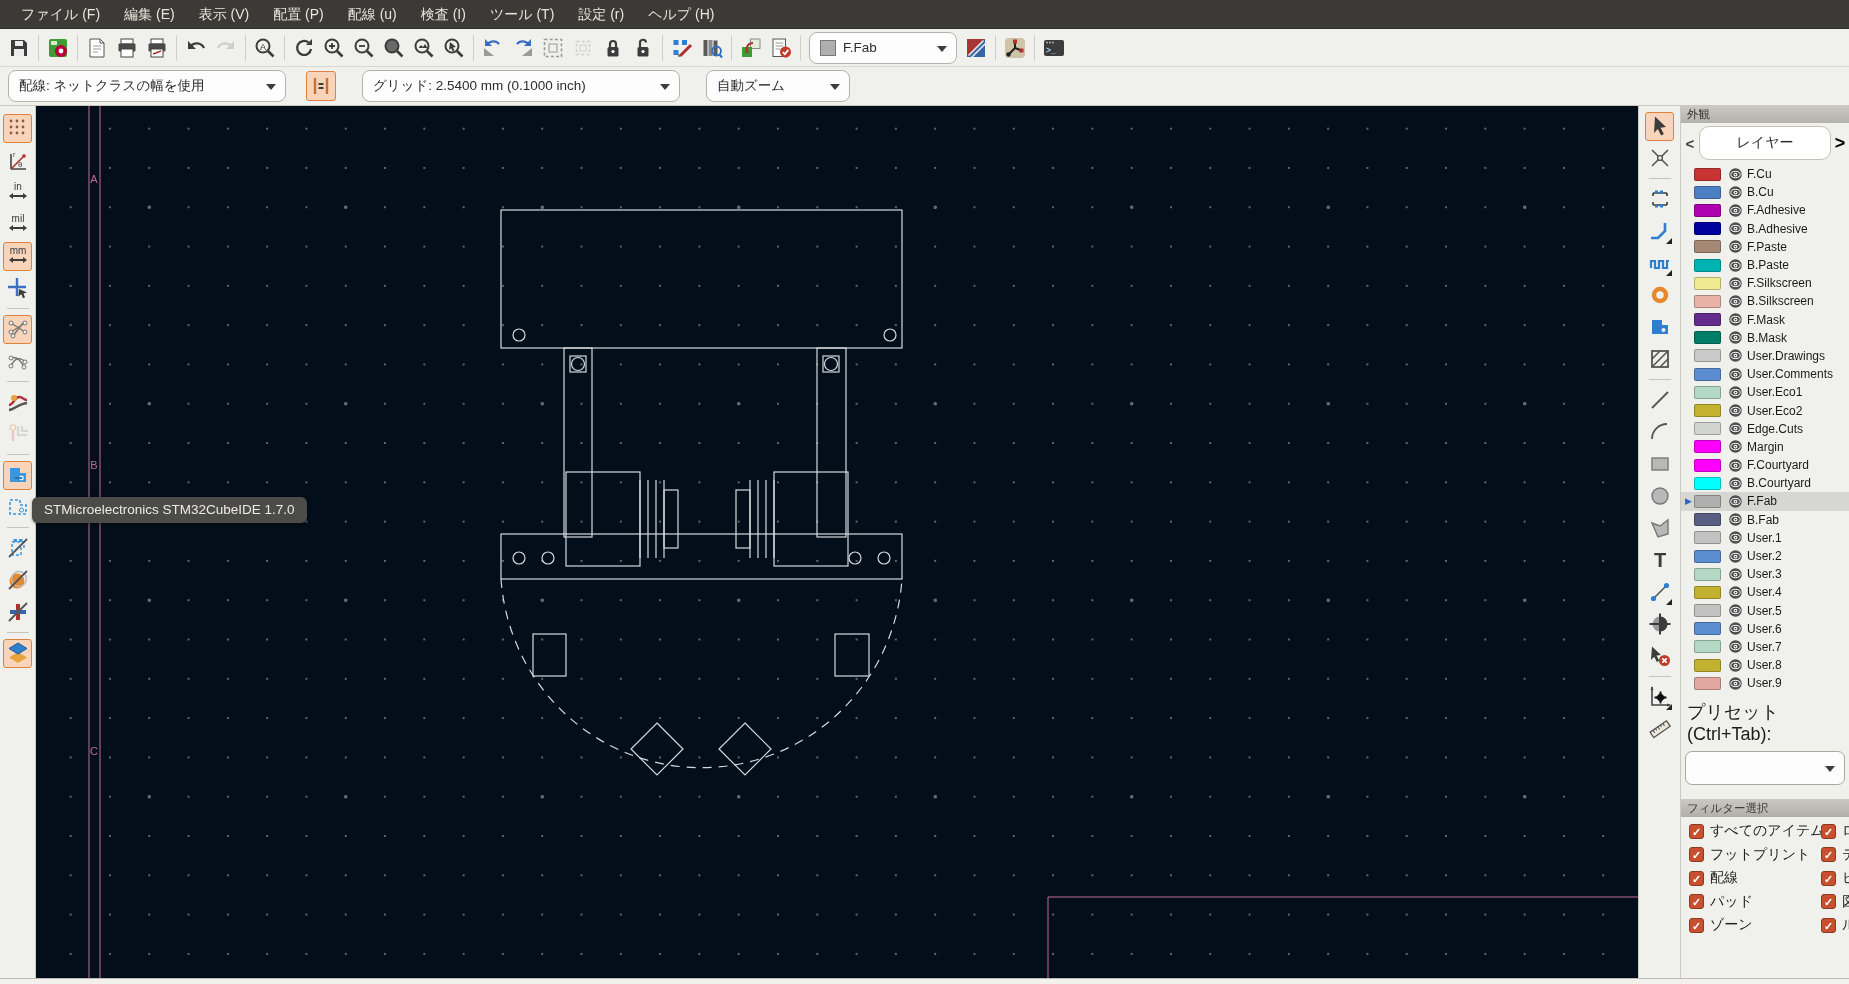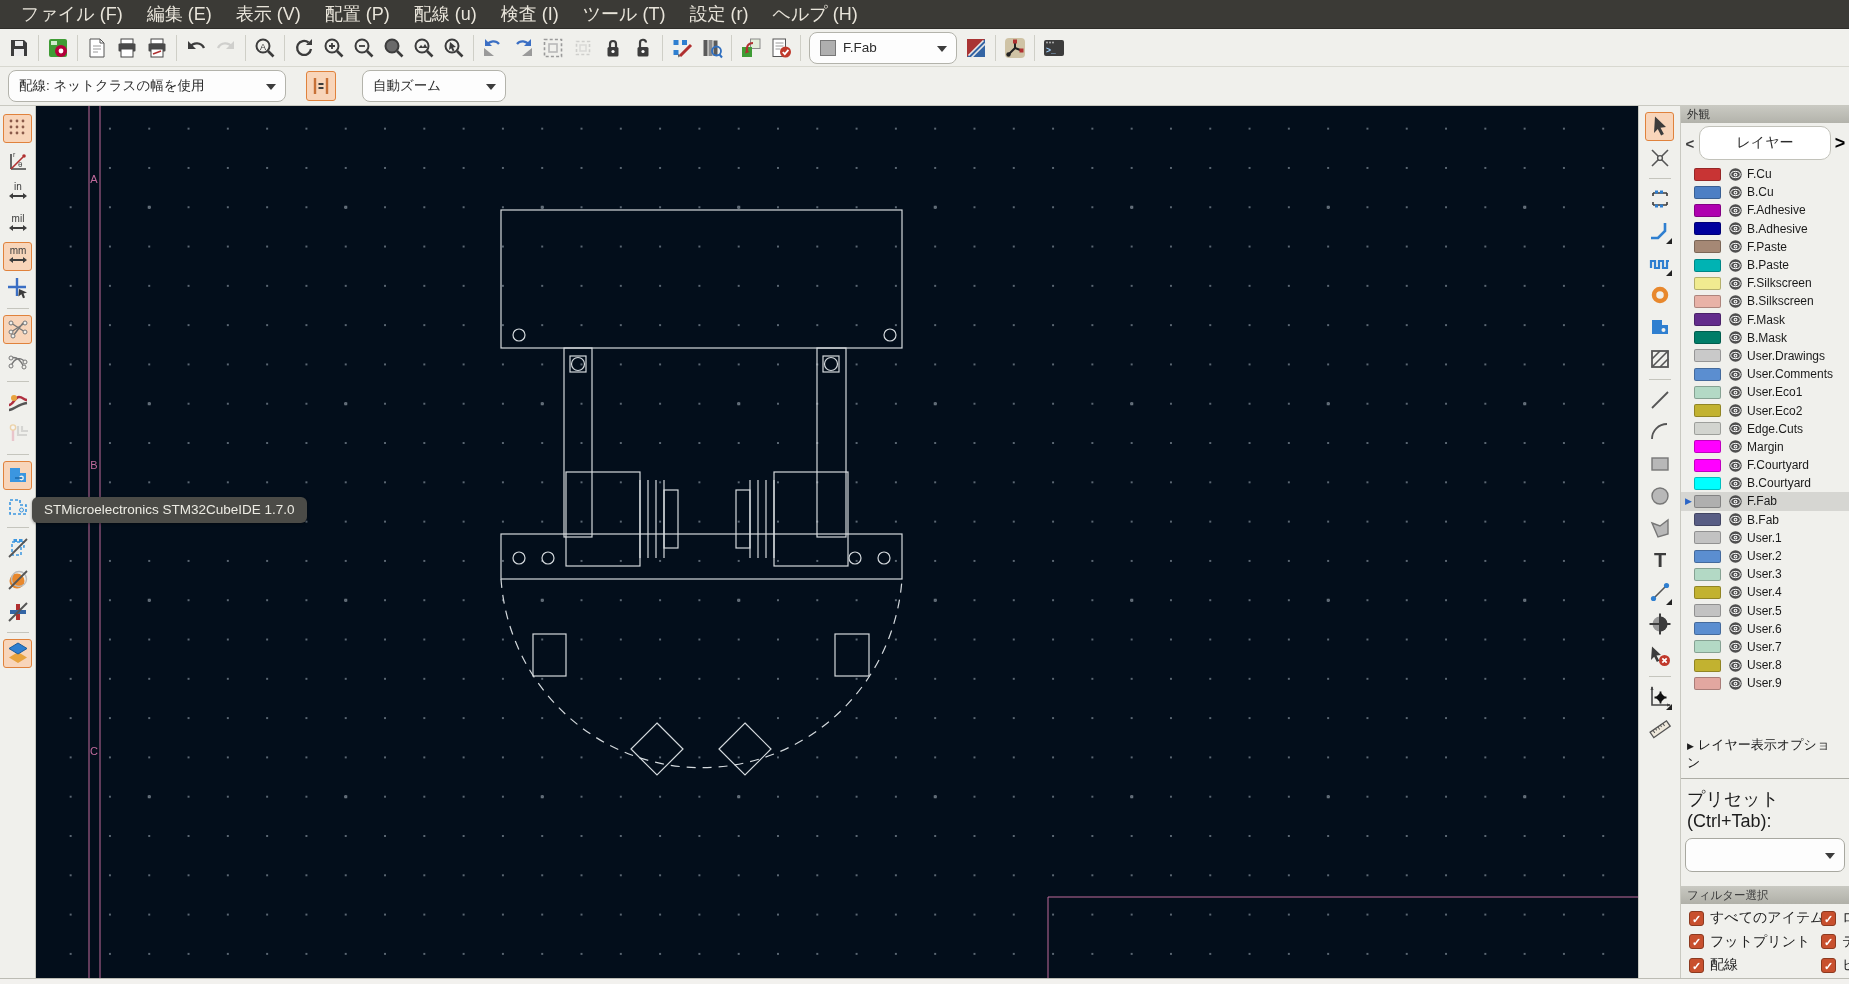--- a/index.html
+++ b/index.html
@@ -2,21 +2,21 @@
 <html><head>
 <meta charset="utf-8">
 <style>
   html,body{margin:0;padding:0;background:#555;}
   *{box-sizing:border-box;font-family:"Liberation Sans",sans-serif;}
   .app{position:relative;width:1849px;height:984px;background:#f0f0ec;overflow:hidden;}
 
   
   .menubar{position:absolute;left:0;top:0;width:1849px;height:29px;background:#3b3a36;
     display:flex;align-items:center;padding-left:10px;gap:2px;border-bottom:1px solid #2e2d2a;}
-  .menuitem{color:#e8e4da;font-size:18px;padding:0 11px;line-height:29px;cursor:default;}
+  .menuitem{color:#e8e4da;font-size:14px;padding:0 11px;line-height:29px;cursor:default;}
 
   
   .toolbar1{position:absolute;left:0;top:29px;width:1849px;height:38px;background:#f0f0ec;
     border-bottom:1px solid #d8d8d0;display:flex;align-items:center;padding-left:4px;}
   .toolbar2{position:absolute;left:0;top:67px;width:1849px;height:39px;background:#f0f0ec;
     border-bottom:1px solid #c9c9c1;display:flex;align-items:center;padding-left:8px;gap:20px;text-align:right;}
   .tbtn{position:relative;width:30px;height:30px;display:flex;align-items:center;justify-content:center;
     border:1px solid transparent;border-radius:3px;flex:none;}
   .tbtn.act{border-color:#e0823c;background:#f8d5ba;}
   .tbtn.dis{opacity:.38;}
@@ -597,20 +597,24 @@
 
   <div class="toolbar2">
     <div class="combo" style="width:278px;">
       <span>配線: ネットクラスの幅を使用</span>
       <span class="arr"></span>
     </div>
     <div class="tbtn act">
       <svg class="ic" viewBox="0 0 24 24">
           <use href="#sym-auto-track-width"></use>
         </svg>
+    </div>
+    <div class="combo" style="width:318px;margin-left:6px;">
+      <span>グリッド: 2.5400 mm (0.1000 inch)</span>
+      <span class="arr"></span>
     </div>
     <div class="combo" style="width:144px;margin-left:6px;">
       <span>自動ズーム</span>
       <span class="arr"></span>
     </div>
   </div>
 
   <div class="leftbar" id="leftbar">
       <div class="tbtn act">
         <svg class="ic" viewBox="0 0 24 24">
@@ -1077,21 +1081,20 @@
         </div>
         <div class="lrow">
           <span class="lmark"></span>
           <span class="lsw" style="background:#E2A7A0"></span>
           <svg class="leye" viewBox="0 0 24 24">
             <use href="#sym-eye"></use>
           </svg>
           <span class="lname">User.9</span>
         </div>
       </div>
-    <div class="dispopt"><span class="tri">▶</span><span>レイヤー表示オプション</span></div>
     <div class="presetlbl">プリセット (Ctrl+Tab):</div>
     <div class="presetdd">
       <span></span>
       <span class="arr"></span>
     </div>
     <div class="fhead">フィルター選択</div>
     <div class="filters">
       <div class="fcol left" id="fcol-left">
           <div class="frow">
             <span class="cb">✓</span>

